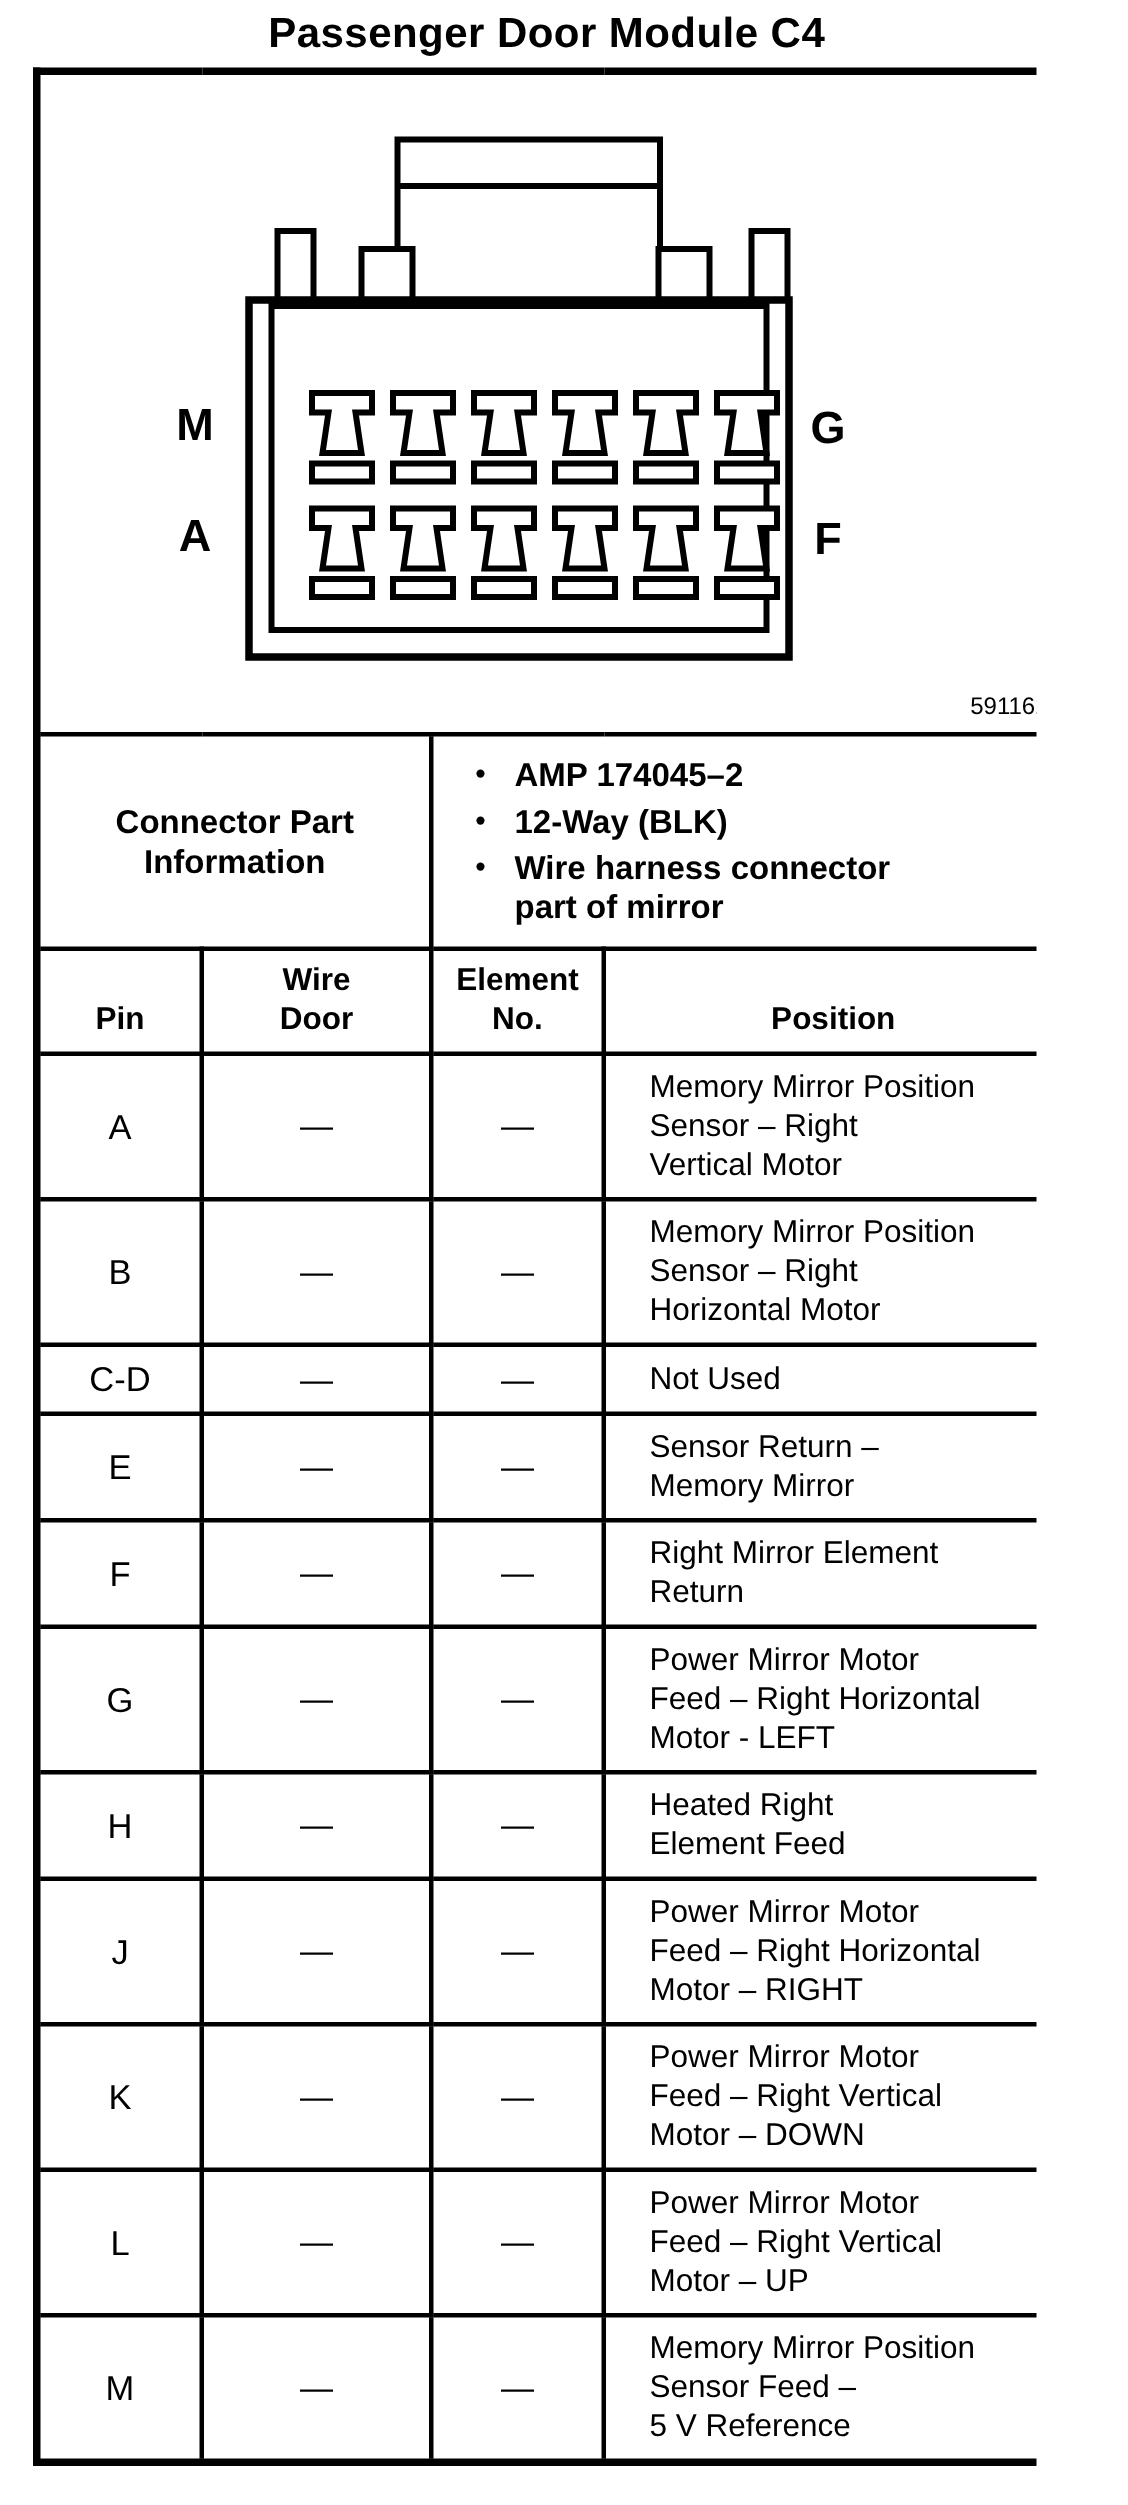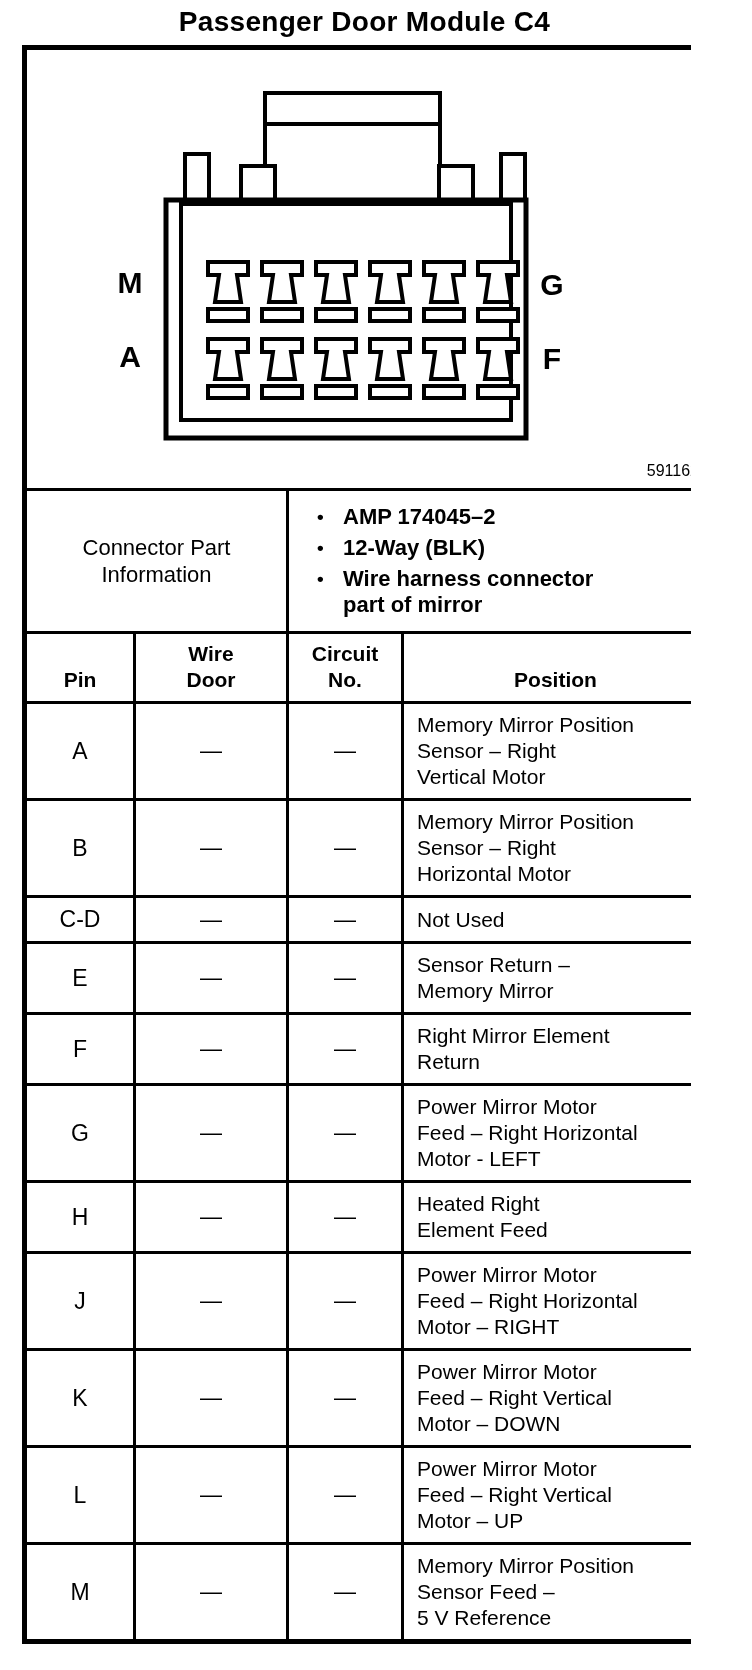--- a/index.html
+++ b/index.html
@@ -55,21 +55,21 @@
     font-weight: bold;
     fill: #000000;
     stroke: none;
   }
   .figure-number-text {
     font-size: 16px;
     fill: #000000;
     stroke: none;
   }
   .info-label-cell {
-    font-weight: normal;
+    font-weight: bold;
     font-size: 22px;
     line-height: 27px;
     text-align: center;
     vertical-align: middle;
     white-space: pre-line;
     height: 139px;
   }
   .info-bullets-cell {
     vertical-align: middle;
     padding: 8px 8px 8px 28px;
@@ -104,21 +104,21 @@
     text-align: center;
     vertical-align: middle;
     font-size: 22px;
     padding: 8px 0;
   }
   .func-cell {
     text-align: left;
     vertical-align: middle;
     font-size: 21px;
     line-height: 26px;
-    padding: 8px 6px 8px 13px;
+    padding: 8px 6px 8px 29px;
     white-space: pre-line;
   }
 </style>
 </head>
 <body>
 
 <div class="page">
 
   <div class="page-title">Passenger Door Module C4</div>
 
@@ -202,21 +202,21 @@
 part of mirror</span>
           </li>
         </ul>
       </td>
     </tr>
 
     <tr>
       <td class="hdr-cell">Pin</td>
       <td class="hdr-cell">Wire
 Door</td>
-      <td class="hdr-cell">Circuit
+      <td class="hdr-cell">Element
 No.</td>
       <td class="hdr-cell">Position</td>
     </tr>
 
     </tbody>
       <tbody>
     <tr>
       <td class="pin-cell">A</td>
       <td class="dash-cell">—</td>
       <td class="dash-cell">—</td>

